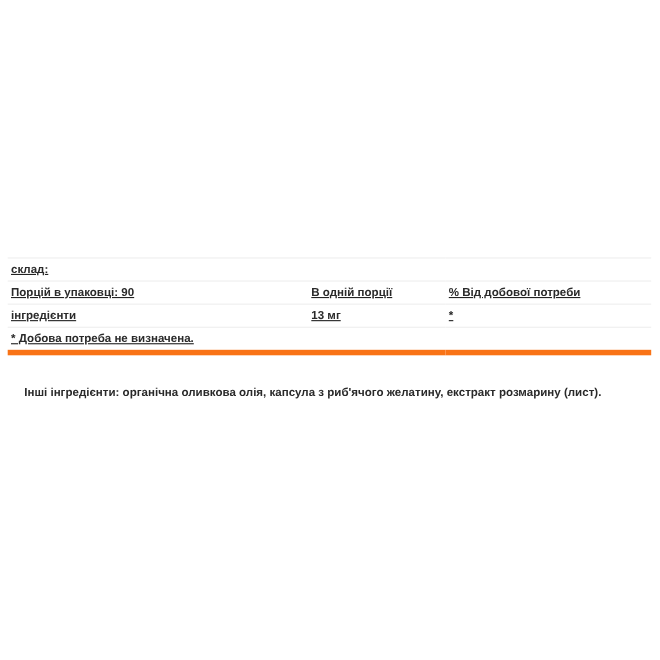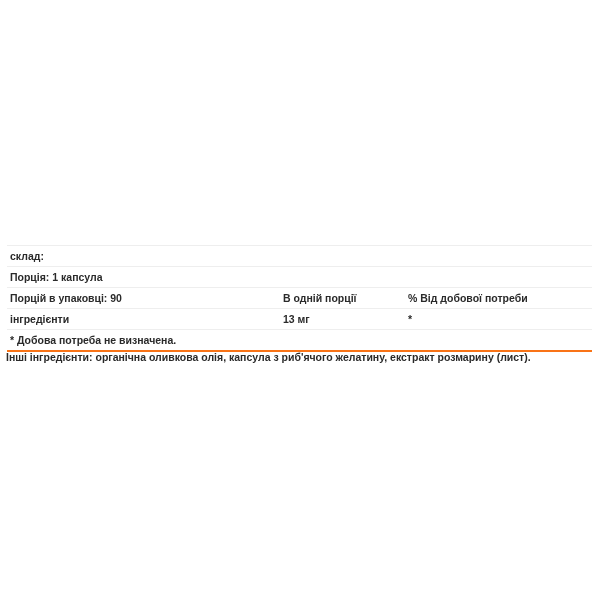--- a/index.html
+++ b/index.html
@@ -1,37 +1,34 @@
 <!DOCTYPE html>
 <html><head>
   <meta charset="utf-8">
   <style>
     html, body { margin: 0; padding: 0; background: #ffffff; }
     body { width: 600px; height: 600px; position: relative; overflow: hidden;
            font-family: "Liberation Sans", "DejaVu Sans", sans-serif; color: #222; }
-    .wrap { position: absolute; left: 7px; top: 245px; width: 585px; }
+    .wrap { position: absolute; left: 7px; top: 234px; width: 585px; text-decoration: underline; }
     table { border-collapse: collapse; width: 100%; }
     td { border-top: 1px solid #eeeeee; height: 20px; padding: 0 0 0 3px;
          font-size: 10.5px; font-weight: bold; color: #2a2a2a; vertical-align: middle; white-space: nowrap; }
-    tr:last-child td { border-bottom: 2px solid #f97316; }
+    tr:last-child td { border-bottom: 5px solid #f97316; }
     .c1 { width: 270px; }
     .c2 { width: 122px; }
-    .other { position: absolute; left: 6px; top: 351px; font-size: 10.5px; font-weight: bold; color: #2a2a2a; white-space: nowrap; }
+    .other { position: absolute; left: 22px; top: 351px; font-size: 10.5px; font-weight: bold; color: #2a2a2a; white-space: nowrap; }
   </style>
 </head>
 <body>
 
 <div class="wrap">
   <table>
     <tbody>
         <tr>
       <td colspan="3">склад:</td>
-    </tr>
-    <tr>
-      <td colspan="3">Порція: 1 капсула</td>
     </tr>
     <tr>
       <td class="c1">Порцій в упаковці: 90</td>
       <td class="c2">В одній порції</td>
       <td>% Від добової потреби</td>
     </tr>
     <tr>
       <td class="c1">інгредієнти</td>
       <td class="c2">13 мг</td>
       <td>*</td>

